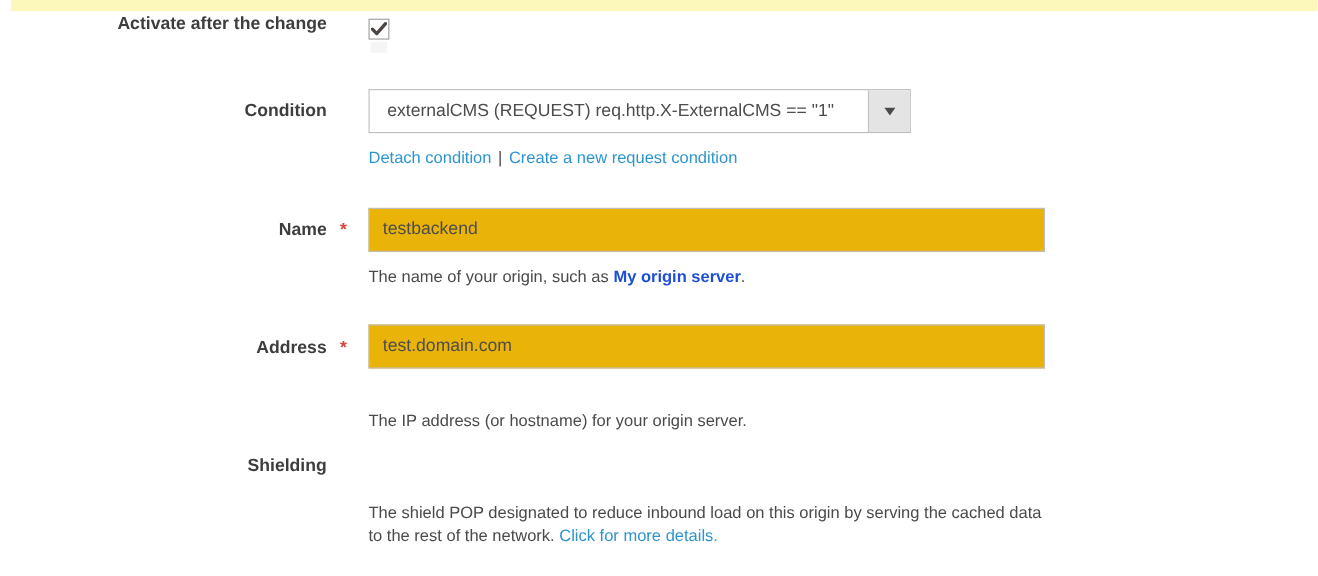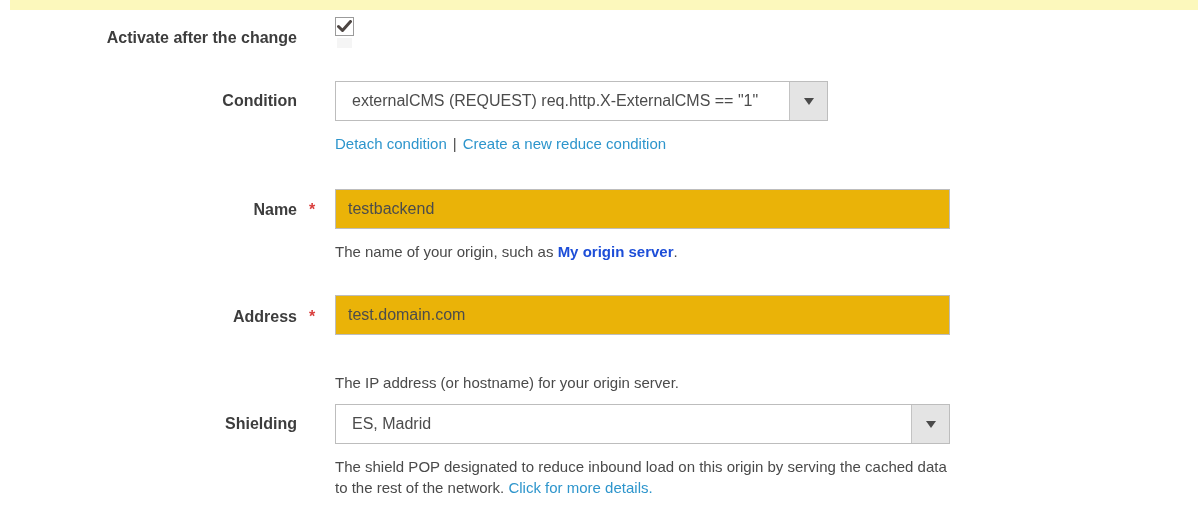--- a/index.html
+++ b/index.html
@@ -135,51 +135,45 @@
   .link-sep { color: #4a4a4a; padding: 0 6px; }
   .shield-help { max-width: 620px; }
 </style>
 </head>
 <body>
 
 <div class="page">
 
   <div class="notice-bar"></div>
 
-  <div class="row-label" style="top:28px;">Activate after the change</div>
+  <div class="row-label" style="top:12px;">Activate after the change</div>
   <div class="checkbox">
     <svg width="15" height="13" viewBox="0 0 15 13">
       <polyline points="1.5,6.5 5.5,10.5 13.5,1.5" fill="none" stroke="#4d4643" stroke-width="3" stroke-linecap="round" stroke-linejoin="round"></polyline>
     </svg>
   </div>
   <div class="checkbox-ghost"></div>
 
   <div class="row-label" style="top:91px;">Condition</div>
   <div class="select" style="top:81px; width:493px;text-align:center;">
     <span class="select-value">externalCMS (REQUEST) req.http.X-ExternalCMS == "1"</span>
     <div class="select-arrow-btn">
       <i class="triangle-down"></i>
     </div>
   </div>
   <div class="links-row" style="top:134px;">
-    <a class="link">Detach condition</a><span class="link-sep">|</span><a class="link">Create a new reduce condition</a>
+    <a class="link">Detach condition</a><span class="link-sep">|</span><a class="link">Create a new request condition</a>
   </div>
 
   <div class="row-label" style="top:200px;">Name</div>
   <span class="required-star" style="top:200px;">*</span>
   <input class="text-input" style="top: 189px;" type="text" value="testbackend">
   <div class="help-text" style="top:241px;"><span>The name of your origin, such as </span><b>My origin server</b><span>.</span></div>
 
   <div class="row-label" style="top:307px;">Address</div>
   <span class="required-star" style="top:307px;">*</span>
   <input class="text-input" style="top: 295px;" type="text" value="test.domain.com">
   <div class="help-text" style="top:348px;margin-top:24px;">The IP address (or hostname) for your origin server.</div>
 
   <div class="row-label" style="top:414px;">Shielding</div>
-  <div class="select" style="top:404px; width:615px;">
-    <span class="select-value">ES, Madrid</span>
-    <div class="select-arrow-btn">
-      <i class="triangle-down"></i>
-    </div>
-  </div>
   <div class="help-text shield-help" style="top:456px;"><span>The shield POP designated to reduce inbound load on this origin by serving the cached data to the rest of the network. </span><a class="link">Click for more details.</a></div>
 
 </div>
 
 </body></html>

